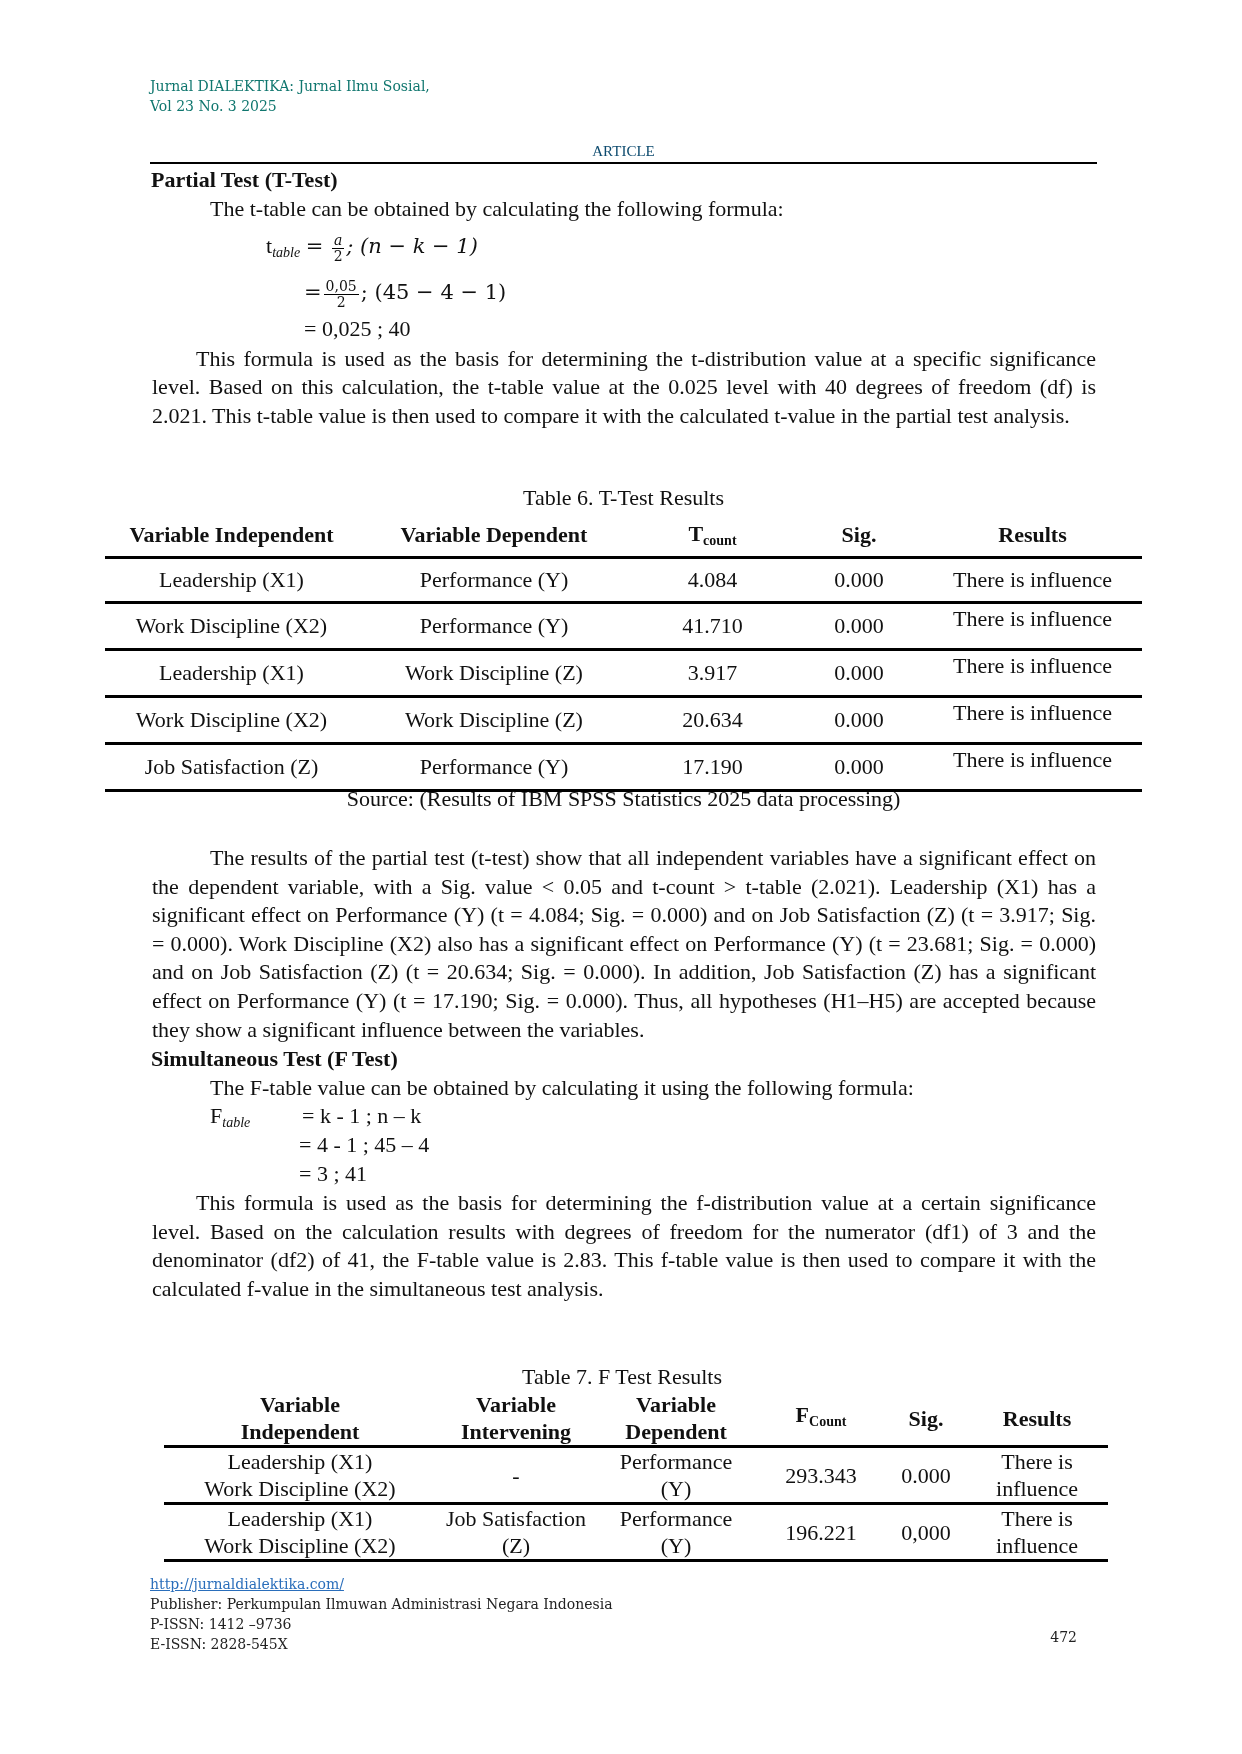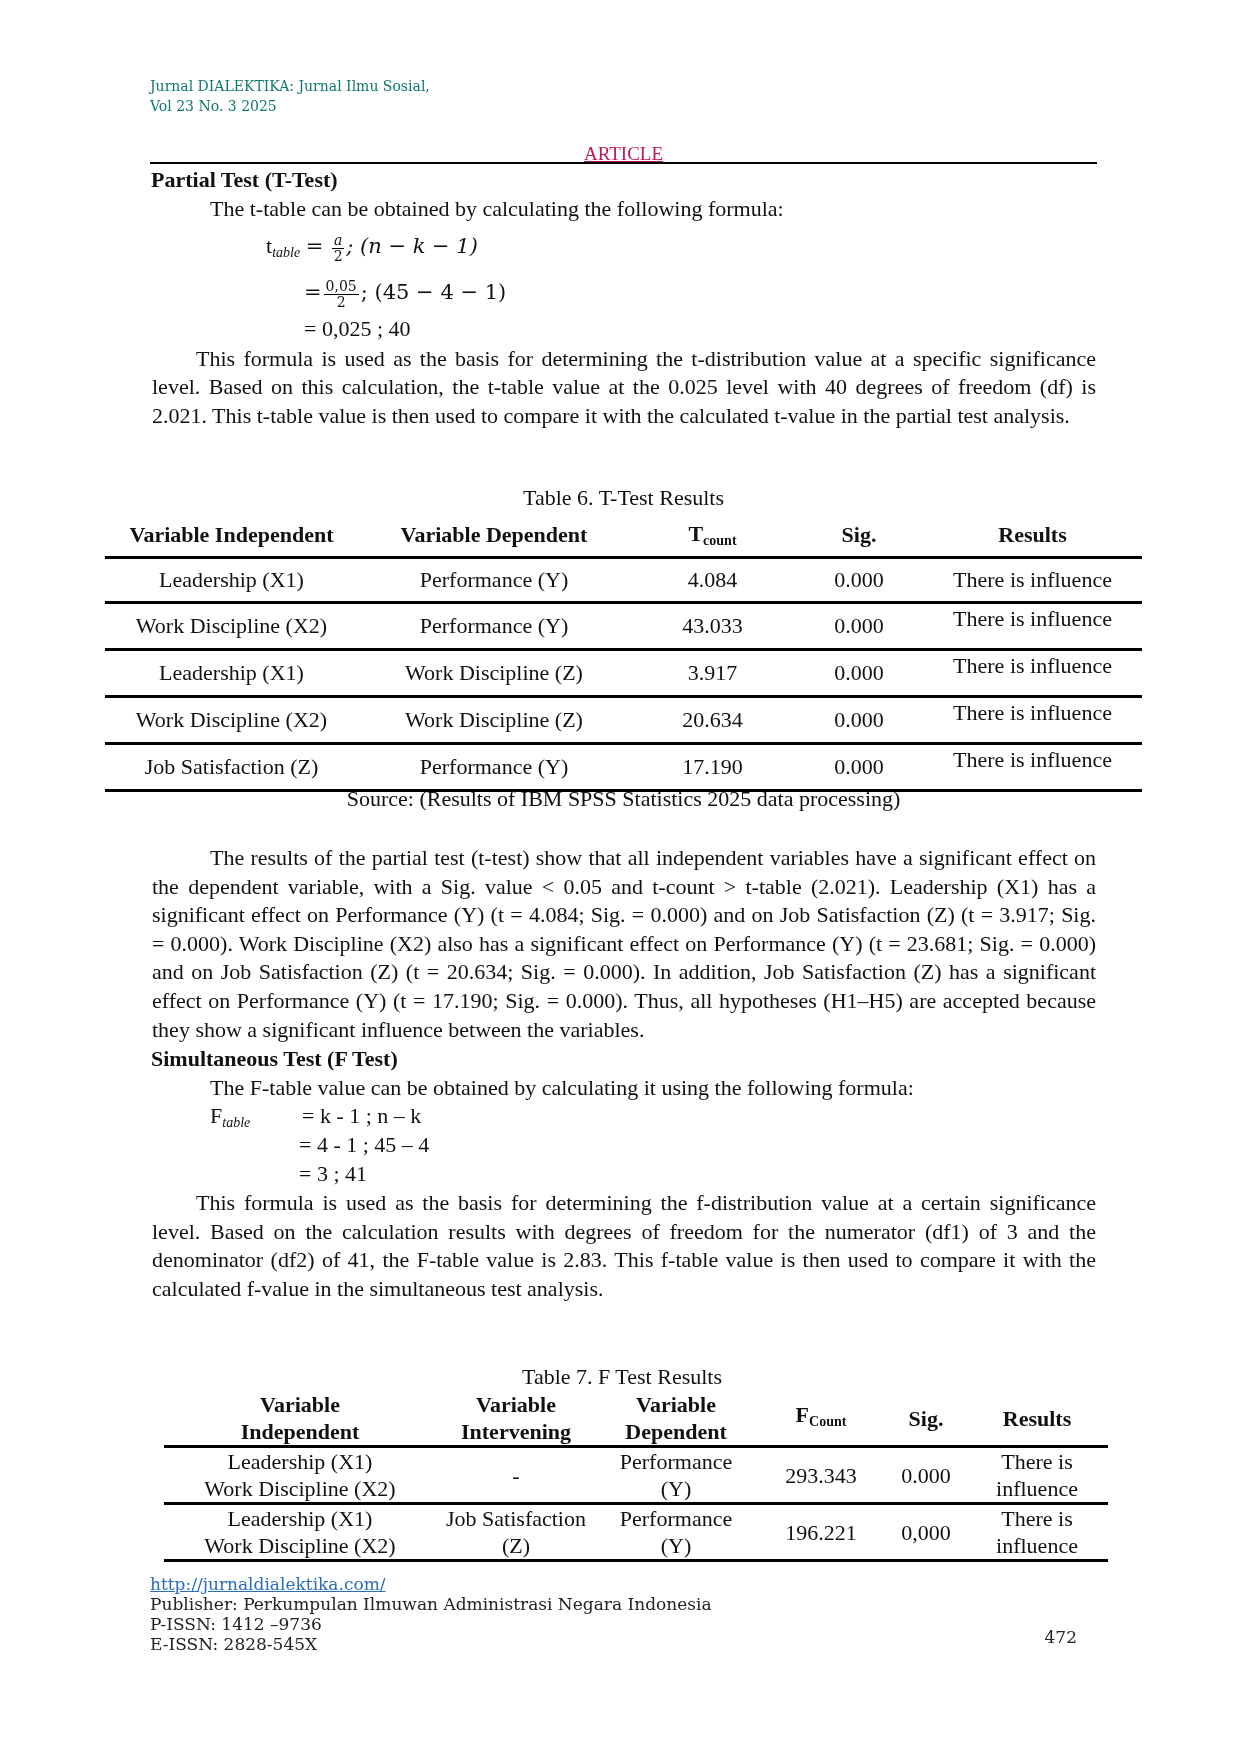--- a/index.html
+++ b/index.html
@@ -1,18 +1,18 @@
 <!DOCTYPE html>
 <html><head>
 <meta charset="utf-8">
 <style>
   html, body { margin: 0; padding: 0; background: #ffffff; }
   body { width: 1242px; height: 1754px; position: relative; overflow: hidden; color: #111; }
   .journal-header { position: absolute; left: 150px; top: 76px; font-family: "DejaVu Serif", serif; font-size: 14px; line-height: 20px; color: #0f766e; }
-  .article-label { position: absolute; left: 150px; width: 947px; top: 143px; text-align: center; font-family: "Liberation Serif", serif; font-size: 19px; color: #be185d; text-decoration: underline; }
+  .article-label { position: absolute; left: 150px; width: 947px; top: 143px; text-align: center; font-family: "Liberation Serif", serif; font-size: 15px; color: #0c4a6e; }
   .article-rule { position: absolute; left: 150px; width: 947px; top: 162px; height: 2px; background: #000; }
 
   .content { position: absolute; left: 151px; width: 946px; font-family: "Liberation Serif", serif; font-size: 22px; line-height: 28.6px; }
   .heading { font-weight: bold; margin: 0; }
   .p { margin: 1px; text-align: justify; text-indent: 44px; }
   .p-noindent { margin: 0; padding-left: 59px; }
   .formula { margin: 0; position: relative; height: 28.6px; }
   .sub { font-style: italic; font-size: 14px; vertical-align: -4px; }
   .math { font-family: "DejaVu Serif", serif; font-size: 21px; }
   .frac { display: inline-block; vertical-align: middle; text-align: center; font-size: 14px; line-height: 15px; margin: 0 2px; font-family: "DejaVu Serif", serif; }
@@ -25,21 +25,21 @@
   table.t6 { position: absolute; left: 105px; width: 1037px; border-collapse: collapse; font-family: "Liberation Serif", serif; font-size: 22px; }
   table.t6 th { font-weight: bold; height: 42px; padding: 0; text-align: center; border-bottom: 3px solid #000; }
   table.t6 td { height: 42px; padding: 0; text-align: center; border-bottom: 3px solid #000; }
   table.t6 td.res { vertical-align: top; padding-top: 2px; }
   table.t6 tr:first-child td.res { vertical-align: middle; padding-top: 0; }
 
   table.t7 { position: absolute; left: 164px; width: 944px; border-collapse: collapse; font-family: "Liberation Serif", serif; font-size: 22px; line-height: 27px; }
   table.t7 th { font-weight: bold; padding: 0; text-align: center; border-bottom: 3px solid #000; vertical-align: middle; }
   table.t7 td { padding: 0; text-align: center; vertical-align: middle; border-bottom: 3px solid #000; }
 
-  .footer { position: absolute; left: 150px; top: 1574px; font-family: "DejaVu Serif", serif; font-size: 17px; line-height: 20px; color: #222; width: 947px; }
+  .footer { position: absolute; left: 150px; top: 1574px; font-family: "DejaVu Serif", serif; font-size: 14px; line-height: 20px; color: #222; width: 947px; }
   .footer a { color: #2a6ebb; text-decoration: underline; }
   .page-num { position: absolute; right: 0; top: 20px; margin-top: 33px; }
 </style>
 </head>
 <body>
 
 <div class="journal-header">
   <div>Jurnal DIALEKTIKA: Jurnal Ilmu Sosial,</div>
   <div>Vol 23 No. 3 2025</div>
 </div>
@@ -83,21 +83,21 @@
     <tr>
       <td>Leadership (X1)</td>
       <td>Performance (Y)</td>
       <td>4.084</td>
       <td>0.000</td>
       <td class="res">There is influence</td>
     </tr>
     <tr>
       <td>Work Discipline (X2)</td>
       <td>Performance (Y)</td>
-      <td>43.033</td>
+      <td>41.710</td>
       <td>0.000</td>
       <td class="res">There is influence</td>
     </tr>
     <tr>
       <td>Leadership (X1)</td>
       <td>Work Discipline (Z)</td>
       <td>3.917</td>
       <td>0.000</td>
       <td class="res">There is influence</td>
     </tr>

